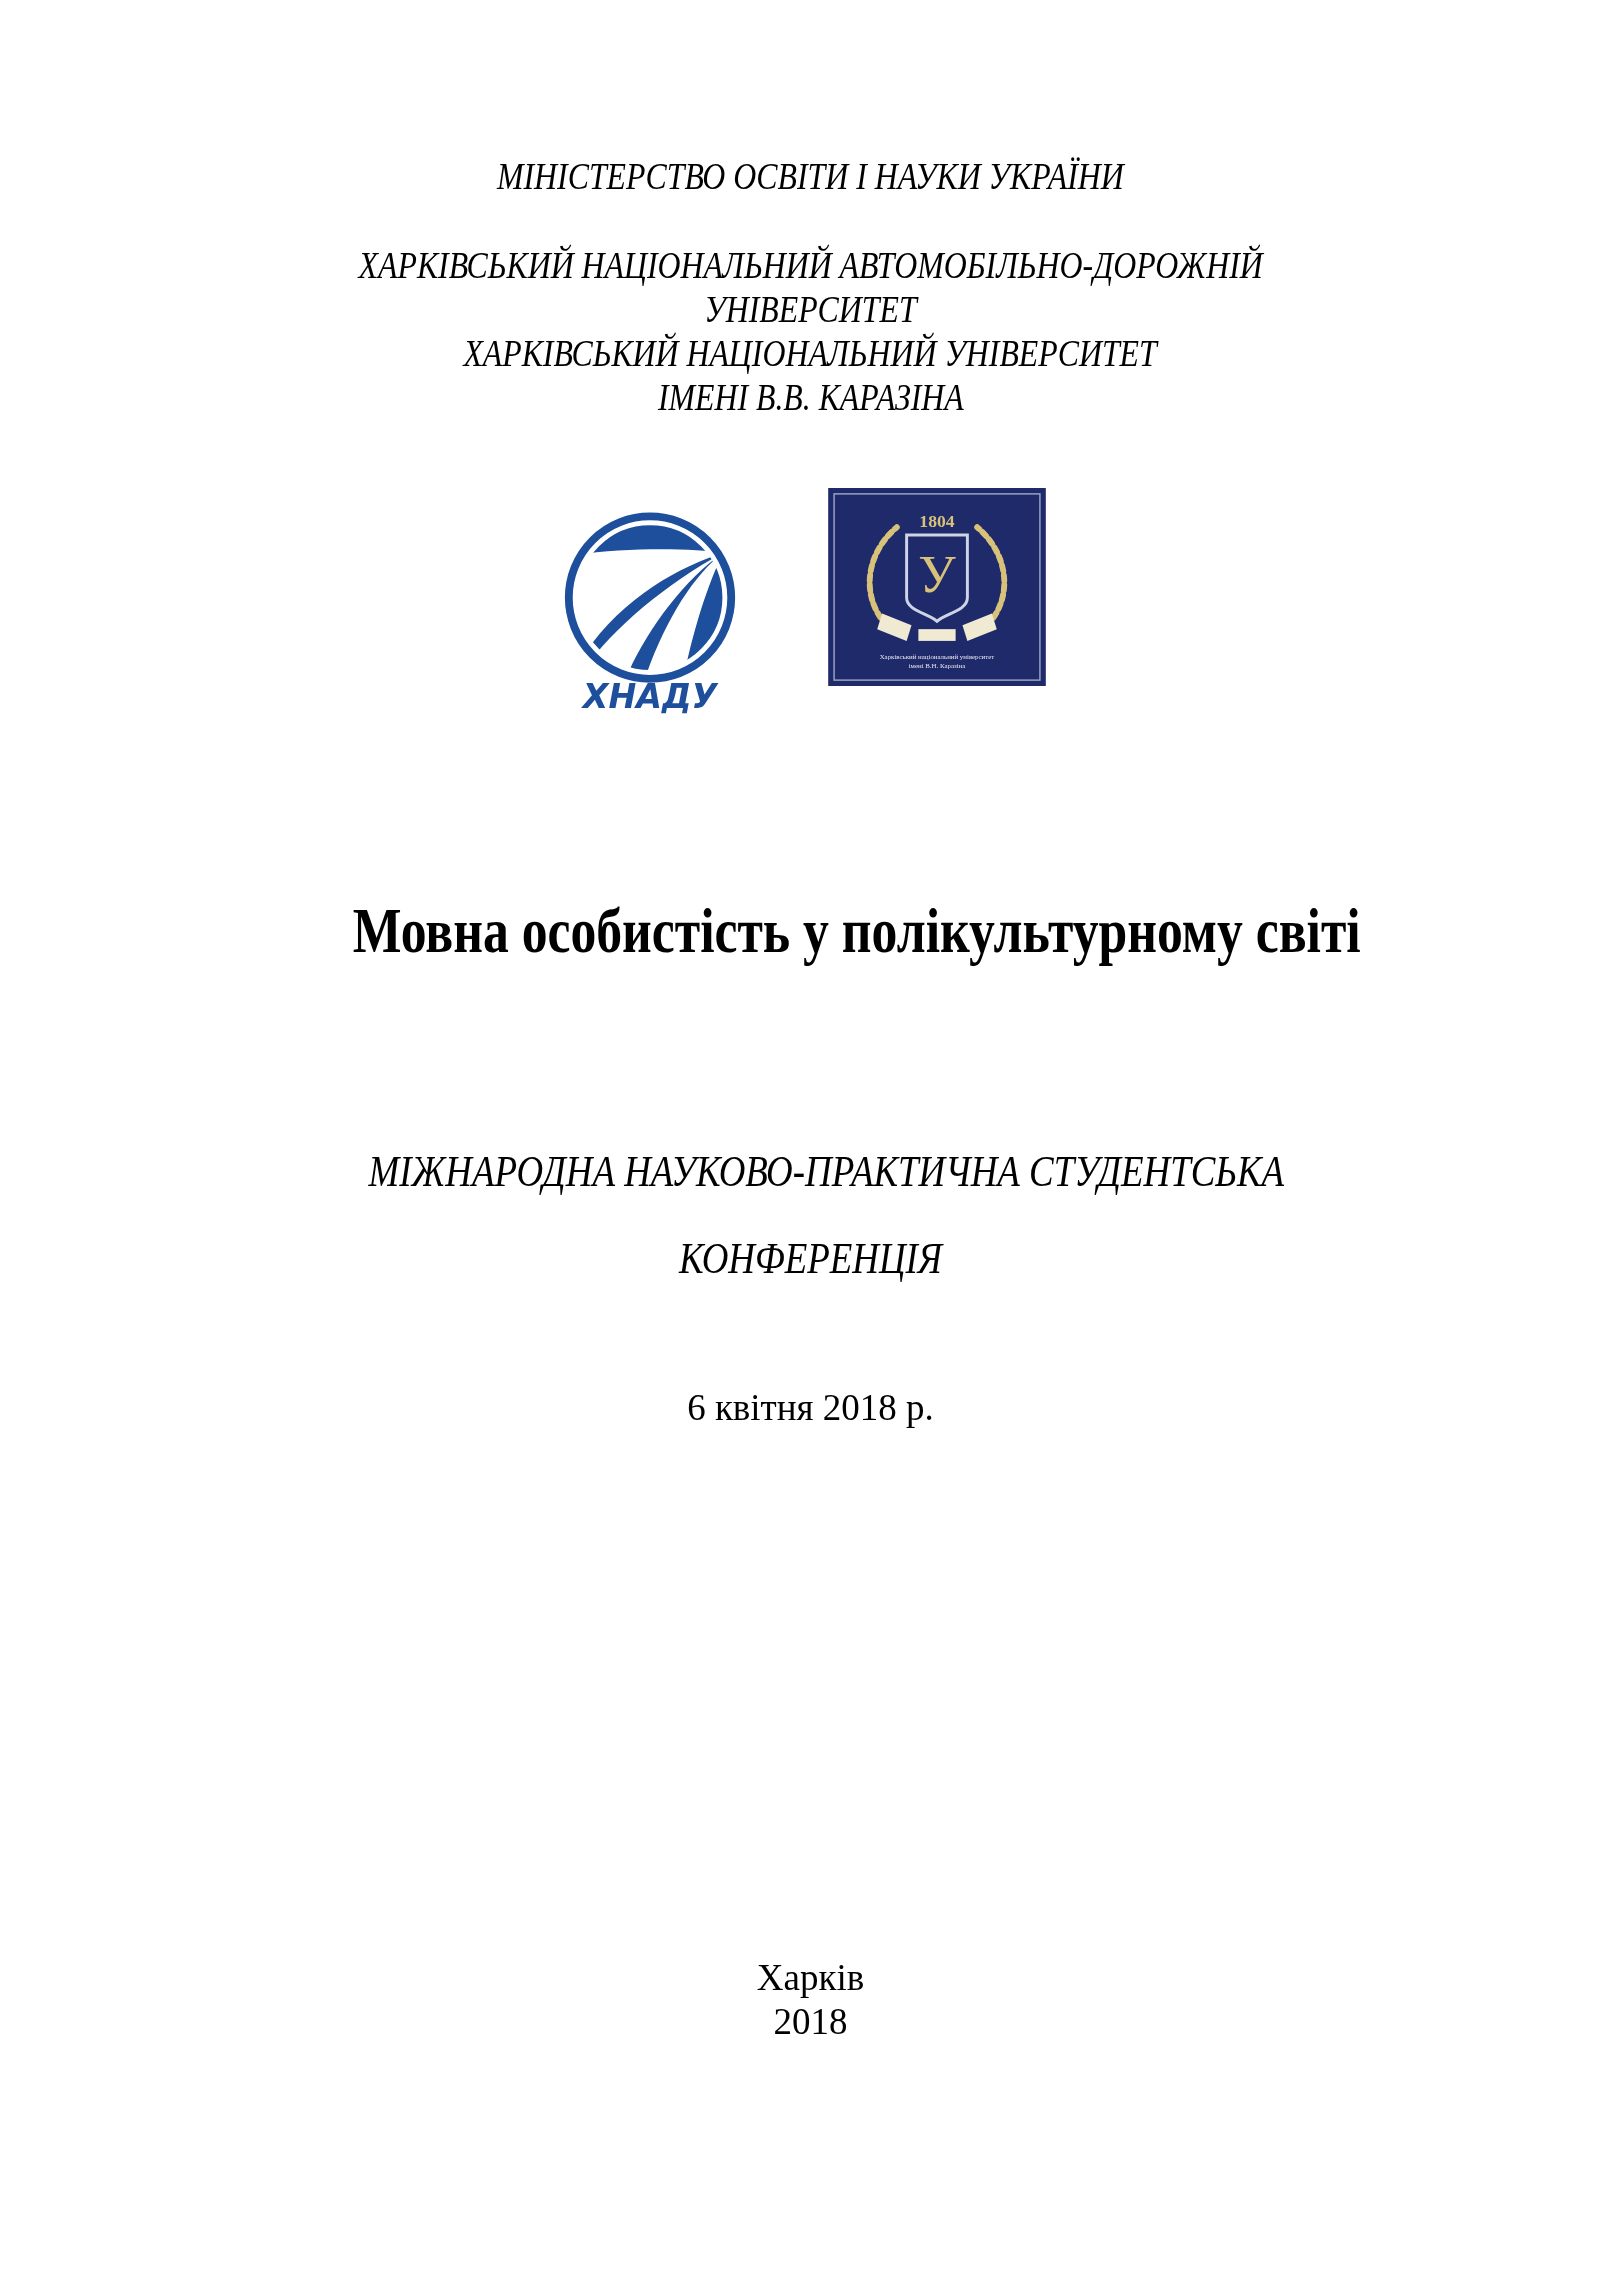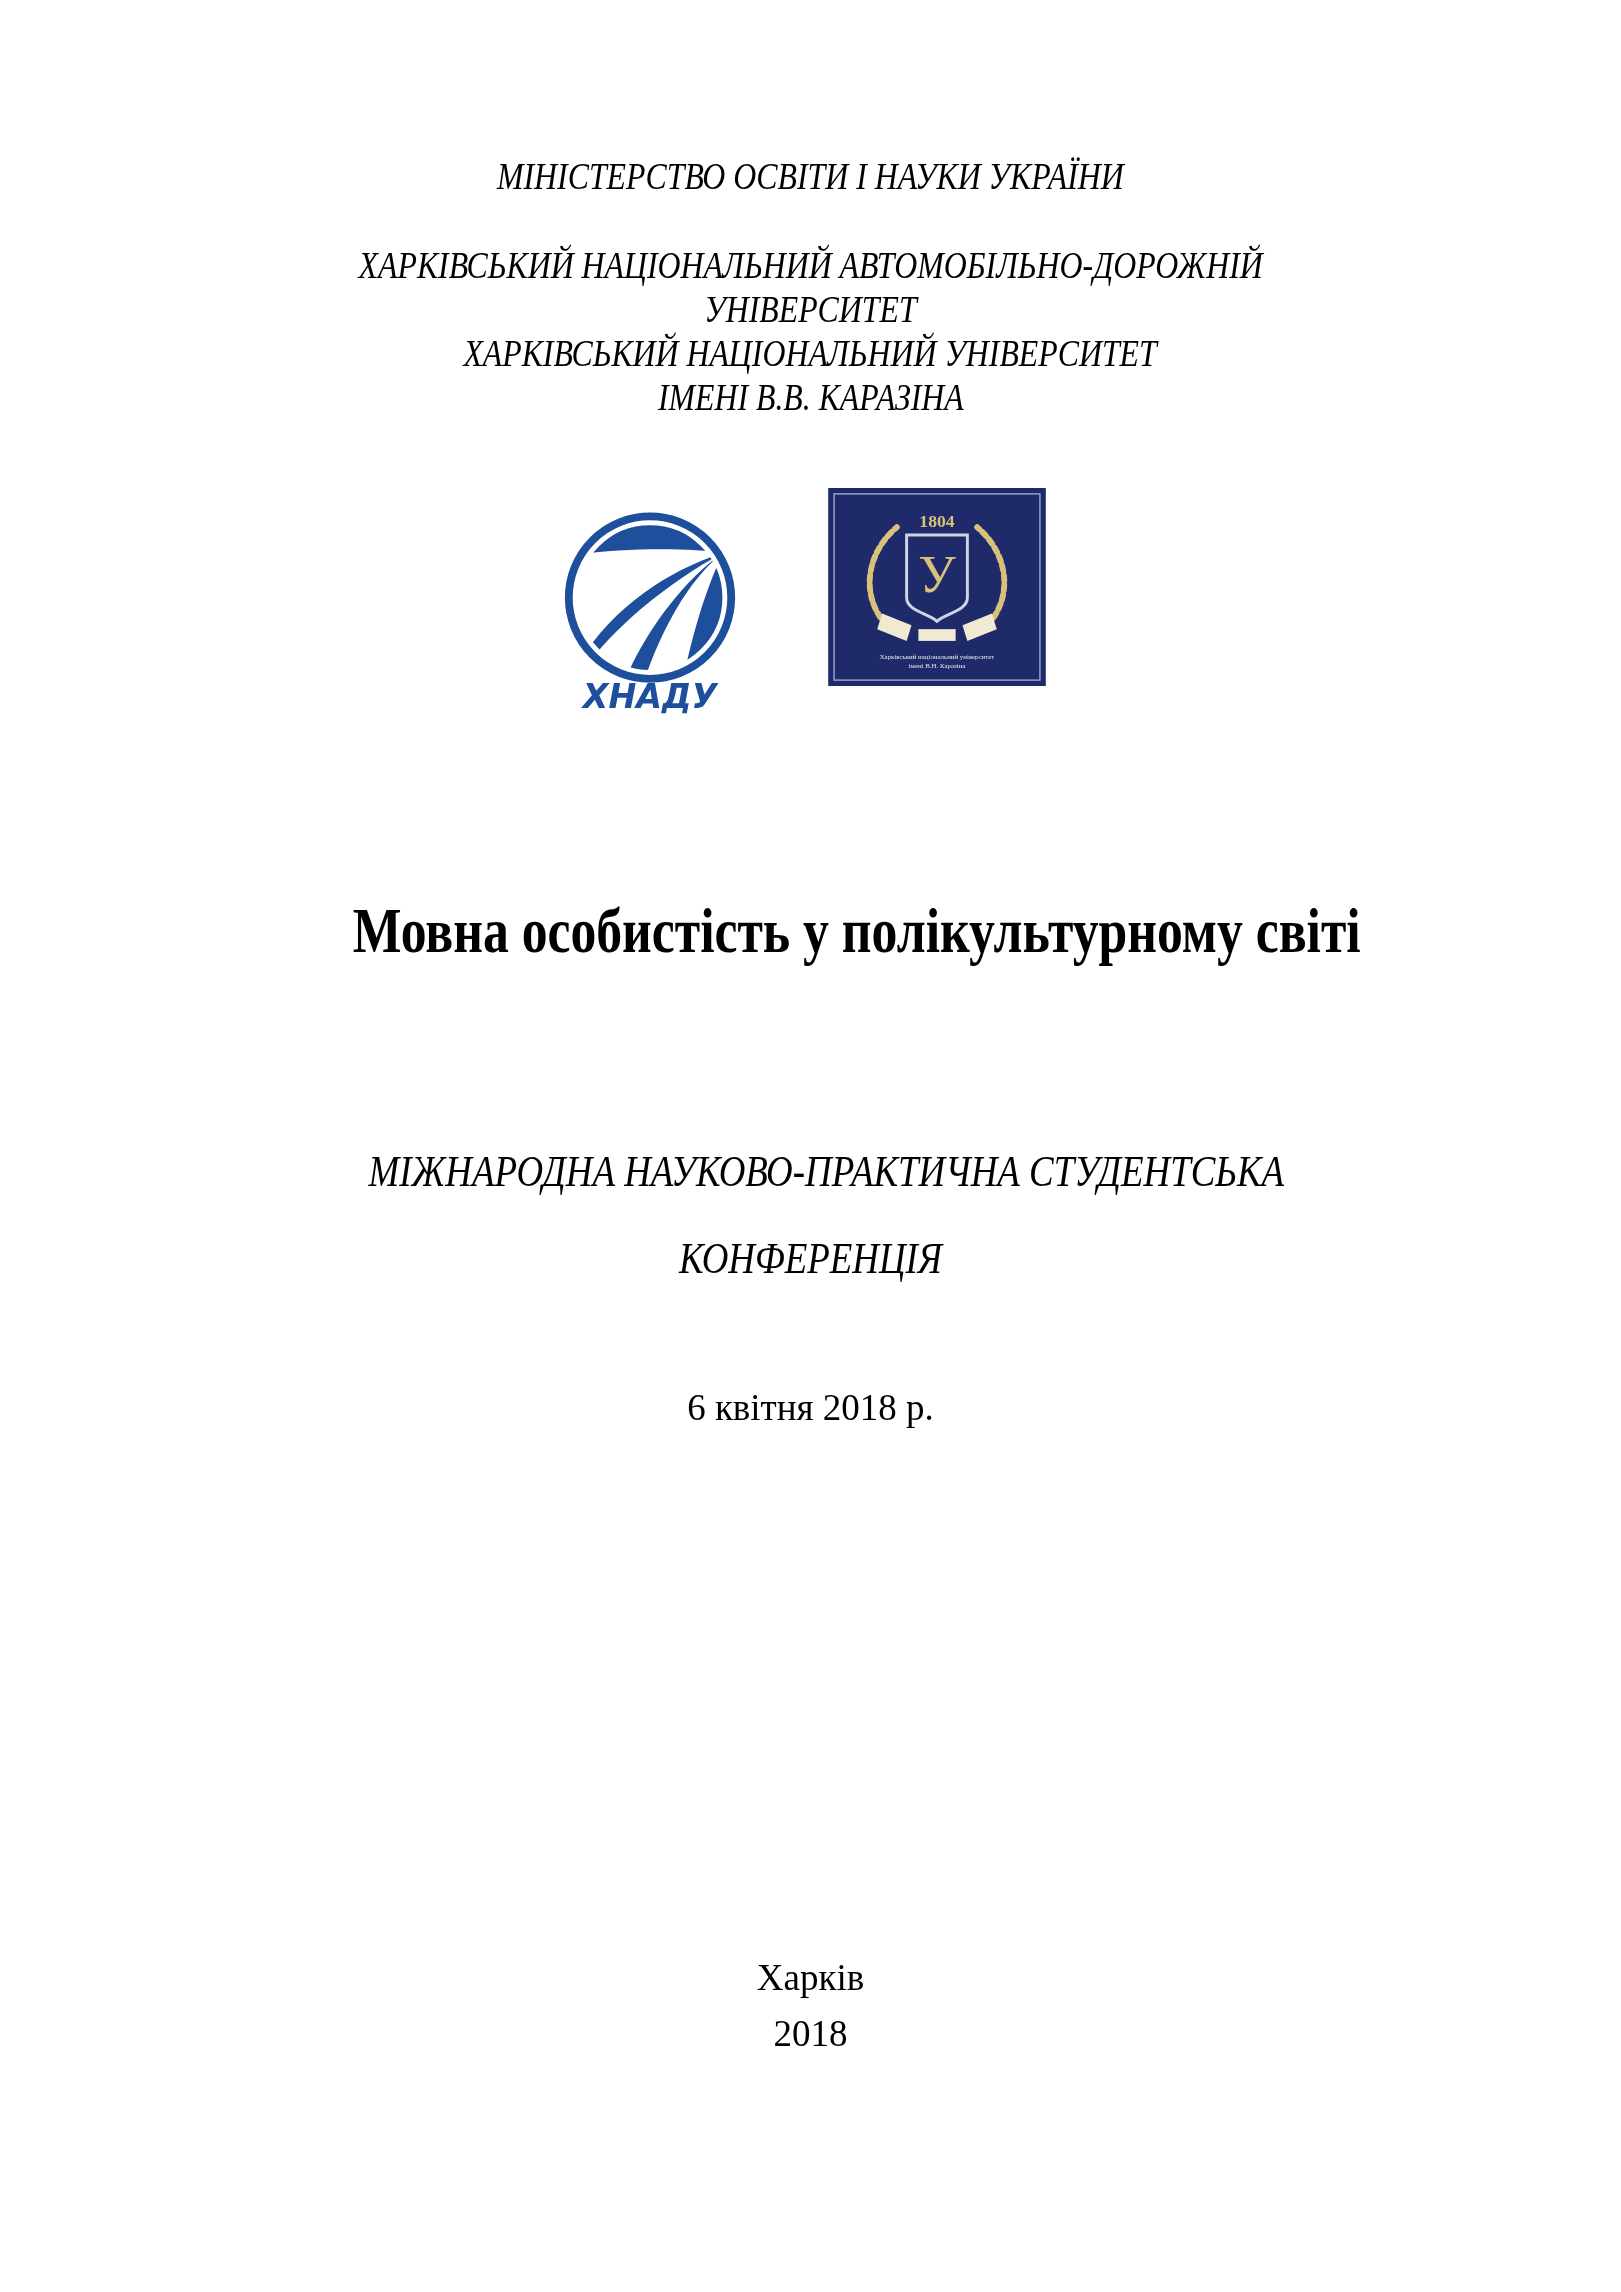--- a/index.html
+++ b/index.html
@@ -84,16 +84,16 @@
   <span class="cond" style="transform:scaleX(0.82);">КОНФЕРЕНЦІЯ</span>
 </div>
 
 <div class="line plain" style="top:1386px;">
   <span>6 квітня 2018 р.</span>
 </div>
 
 <div class="line plain" style="top:1956px;">
   <span>Харків</span>
 </div>
-<div class="line plain" style="top:2000px;margin-top:12px;">
+<div class="line plain" style="top:2000px;">
   <span>2018</span>
 </div>
 
 
 </body></html>

